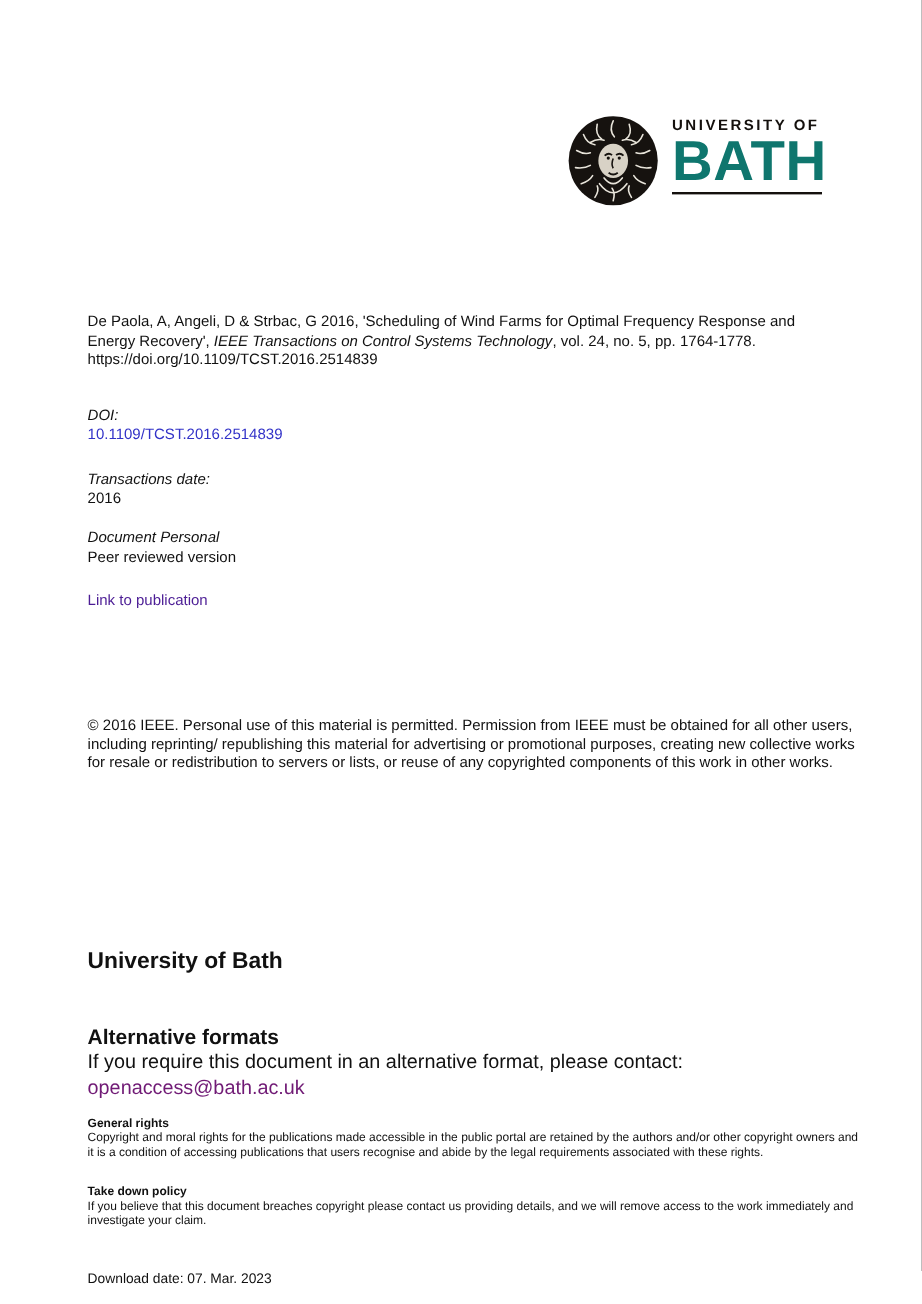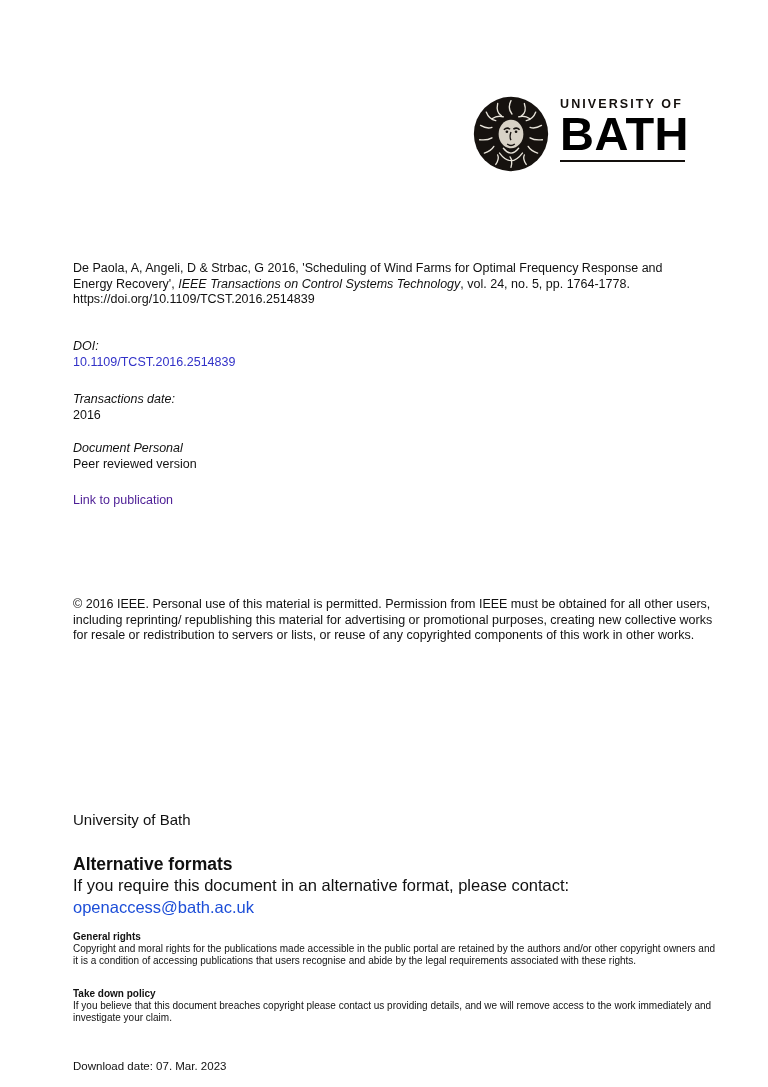--- a/index.html
+++ b/index.html
@@ -11,34 +11,34 @@
     background: #ffffff;
     font-family: "Liberation Sans", sans-serif;
     color: #111;
     overflow: hidden;
   }
   
   .logo { position: absolute; top: 94px; left: 471px; display: flex; align-items: flex-start; }
   .crest { display: block; }
   .logo-text { margin-left: 9px; margin-top: 3px; width: 127px; font-family: Liberation Sans, sans-serif; }
   .logo-uof { font-size: 12.5px; font-weight: bold; letter-spacing: 2.1px; white-space: nowrap; color: #14100d; }
-  .logo-bath { font-size: 47px; line-height: 0.98; font-weight: bold; letter-spacing: 0.5px; color: #000000; }
+  .logo-bath { font-size: 47px; line-height: 0.98; font-weight: bold; letter-spacing: 0.5px; color: #0f766e; }
   .logo-rule { border-top: 2.5px solid #14100d; margin-top: 3px; width: 125px; }
 
   
   .blk { position: absolute; left: 73px; }
   .body-txt { font-size: 12.5px; line-height: 15.5px; }
   .lbl { font-style: italic; }
   .nowrap { white-space: nowrap; }
   .link { text-decoration: none; cursor: pointer; }
   .para { width: 648px; }
   .small-txt { font-size: 10px; line-height: 11.5px; }
   .small-head { font-size: 10px; font-weight: bold; line-height: 12px; }
 
-  .uni-head { font-size: 15px; font-weight: normal; margin-top: 20px; }
+  .uni-head { font-size: 19px; font-weight: bold; }
   .alt-head { font-size: 17.5px; font-weight: bold; line-height: 21px; }
   .alt-body { font-size: 16.5px; line-height: 21.5px; }
 
   .dl-date { font-size: 11.5px; }
 </style>
 </head>
 <body>
 
 <div class="page">
 
@@ -107,21 +107,21 @@
     <a class="link" style="color:#4c1d95;">Link to publication</a>
   </div>
 
   <div class="blk body-txt para" style="top:597px;">© 2016 IEEE. Personal use of this material is permitted. Permission from IEEE must be obtained for all other users, including reprinting/ republishing this material for advertising or promotional purposes, creating new collective works for resale or redistribution to servers or lists, or reuse of any copyrighted components of this work in other works.</div>
 
   <div class="blk uni-head" style="top:791px;">University of Bath</div>
 
   <div class="blk" style="top:854px; width:660px;">
     <div class="alt-head">Alternative formats</div>
     <div class="alt-body">If you require this document in an alternative format, please contact:</div>
-    <a class="alt-body link" style="color:#1d4ed8; display:inline-block;">openaccess@bath.ac.uk</a>
+    <a class="alt-body link" style="color:#701a75; display:inline-block;">openaccess@bath.ac.uk</a>
   </div>
 
   <div class="blk para" style="top:931px;">
     <div class="small-head">General rights</div>
     <div class="small-txt">Copyright and moral rights for the publications made accessible in the public portal are retained by the authors and/or other copyright owners and it is a condition of accessing publications that users recognise and abide by the legal requirements associated with these rights.</div>
   </div>
 
   <div class="blk para" style="top:988px;">
     <div class="small-head">Take down policy</div>
     <div class="small-txt">If you believe that this document breaches copyright please contact us providing details, and we will remove access to the work immediately and investigate your claim.</div>

